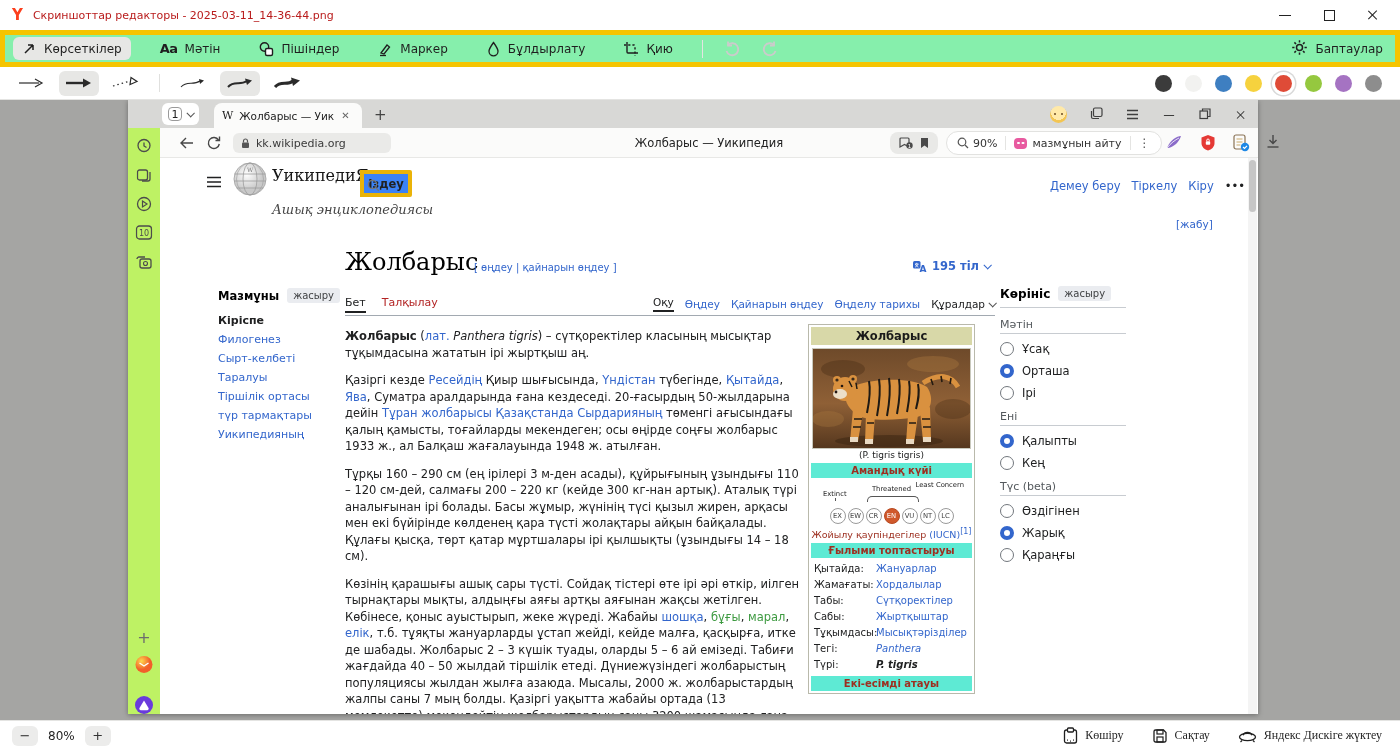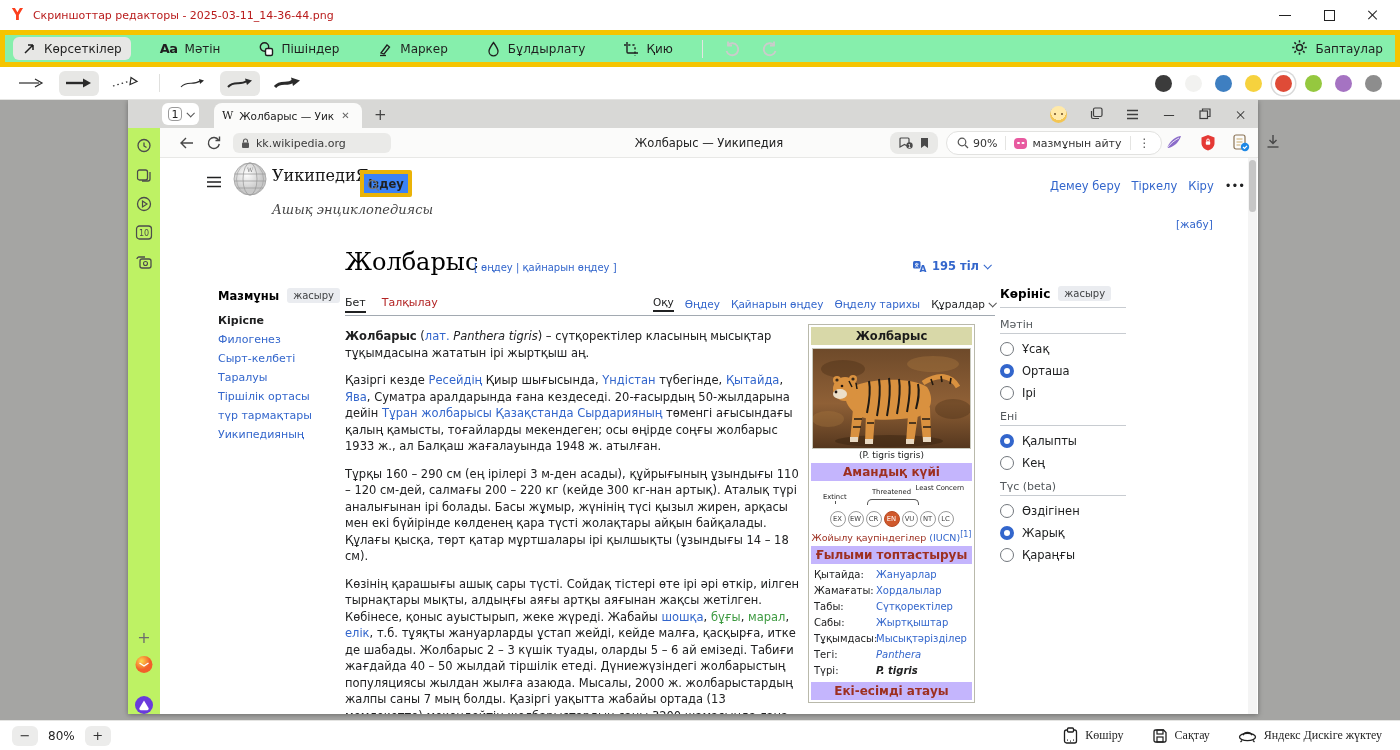--- a/index.html
+++ b/index.html
@@ -105,21 +105,21 @@
   .toc-item.cur { color:#202122; font-weight:700; }
 
   .w-body { position:absolute; left:185px; top:170px; width:456px; height:387px; overflow:hidden; font-size:11.5px; line-height:16.5px; color:#202122; }
   .w-p { margin:0 0 11px; }
   .seg-b { font-weight:700; } .seg-i { font-style:italic; }
   .seg-link { color:#3366cc; } .seg-green { color:#3d9a40; }
   .seg-sup { color:#3366cc; font-size:8px; }
 
   .w-infobox { position:absolute; left:648px; top:166px; width:167px; border:1px solid #b9b9ab; background:#fff; padding:2px; font-size:10px; }
   .ib-h1 { background:#d8d8a8; text-align:center; font-weight:700; font-size:11.5px; color:#1a1a1a; padding:2px 0; }
-  .ib-h2 { background:#c4b5fd; text-align:center; font-weight:700; font-size:12px; color:#9d2f20; padding:2px 0; margin:3px 0; }
+  .ib-h2 { background:#5eead4; text-align:center; font-weight:700; font-size:10px; color:#9d2f20; padding:2px 0; margin:3px 0; }
   .ib-img { width:159px; height:101px; margin:3px auto 1px; border:1px solid #c9c9bd; }
   .ib-cap { text-align:center; font-size:9px; color:#202122; margin:1px 0 2px; }
   .ib-status { position:relative; height:25px; font-size:6.8px; color:#222; }
   .st-ext { position:absolute; left:12px; top:9px; } .st-ext::after { content:""; position:absolute; left:50%; top:8px; width:1px; height:3px; background:#555; }
   .st-thr { position:absolute; left:0; right:0; top:4px; text-align:center; }
   .st-brace { position:absolute; left:56px; top:15px; width:52px; height:6px; border:1px solid #555; border-bottom:none; border-radius:5px 5px 0 0; }
   .st-lc { position:absolute; right:8px; top:1px; text-align:right; line-height:7.5px; }
   .ib-codes { display:flex; justify-content:center; gap:2px; margin:2px 0 3px; }
   .code { width:16px; height:16px; border:1px solid #9a9a9a; border-radius:50%; font-size:6.8px; display:flex; align-items:center; justify-content:center; color:#404040; background:#fff; }
   .code.on { background:#d0592c; border-color:#b84a22; color:#fff; }

